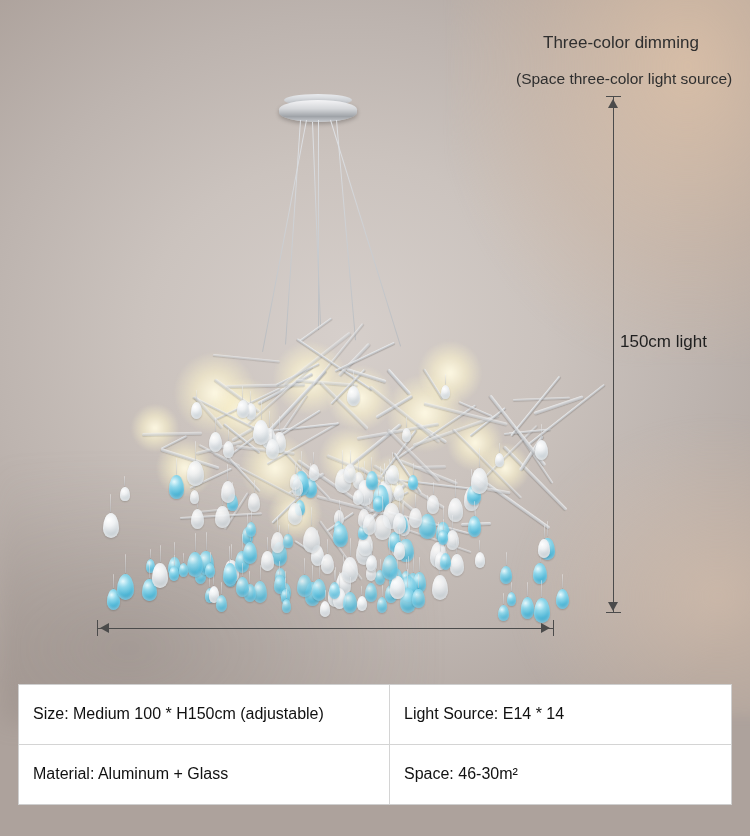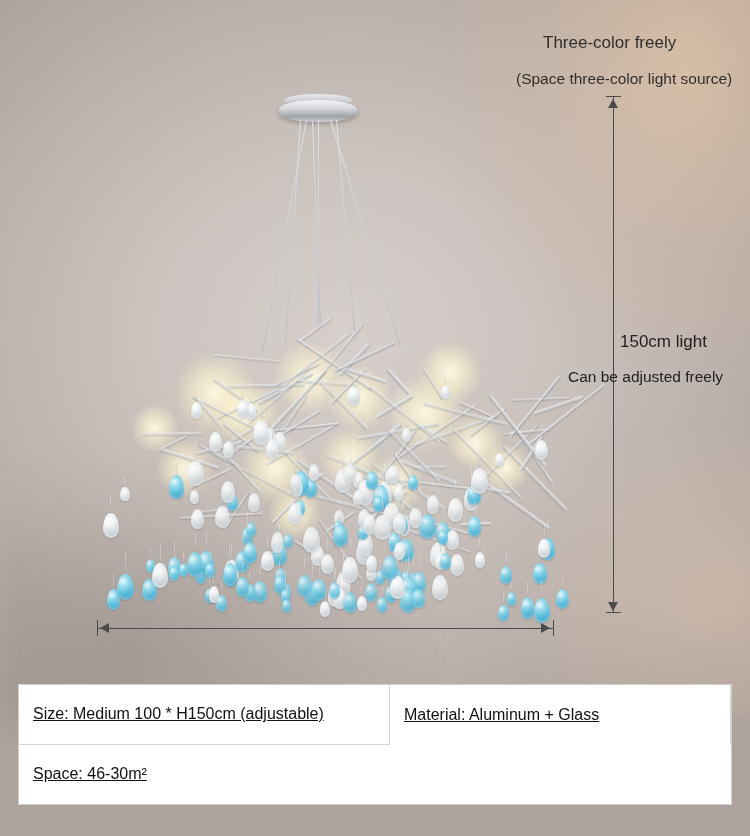--- a/index.html
+++ b/index.html
@@ -203,21 +203,20 @@
     grid-template-rows: 1fr 1fr;
   }
   .spec-cell {
     display: flex;
     align-items: center;
     padding-left: 14px;
     font-size: 16px;
     color: #111111;
     box-sizing: border-box;
     position: relative;
-    text-decoration: underline;
   }
   .spec-cell.b-right { border-right: 1px solid #d4d4d4; }
   .spec-cell.b-bottom { border-bottom: 1px solid #d4d4d4; }
 
   
   .chandelier { position: absolute; left: 0; top: 0; width: 750px; height: 836px; pointer-events: none; }
 
   .canopy {
     position: absolute;
     left: 279px;
@@ -707,36 +706,36 @@
           <div class="branch" style="left: 266.254px; top: 267.538px; width: 1px; height: 9.82655px; transform: rotate(0deg); opacity: 0.5;"></div>
           <div class="drop blue" style="left: 151.293px; top: 203.996px; width: 10px; height: 15.5px; opacity: 0.89;"></div>
           <div class="branch" style="left: 155.783px; top: 192.77px; width: 1px; height: 10.226px; transform: rotate(0deg); opacity: 0.5;"></div>
           <div class="drop blue" style="left: 186.907px; top: 281.033px; width: 9.1px; height: 14.1px; opacity: 0.85;"></div>
           <div class="branch" style="left: 190.969px; top: 270.88px; width: 1px; height: 9.15339px; transform: rotate(0deg); opacity: 0.5;"></div>
         </div>
     </div>
   </div>
 
 
-  <div class="dimming-title">Three-color freely</div>
+  <div class="dimming-title">Three-color dimming</div>
   <div class="dimming-sub">(Space three-color light source)</div>
 
   <div class="vline"></div>
   <div class="vtick top"></div>
   <div class="vtick bottom"></div>
   <div class="varrow up"></div>
   <div class="varrow down"></div>
   <div class="vlabel-1">150cm light</div>
-  <div class="vlabel-2">Can be adjusted freely</div>
 
   <div class="hline"></div>
   <div class="htick left"></div>
   <div class="htick right"></div>
   <div class="harrow l"></div>
   <div class="harrow r"></div>
 
   <div class="spec-table">
     <div class="spec-cell b-right b-bottom">Size: Medium 100 * H150cm (adjustable)</div>
+    <div class="spec-cell b-bottom">Light Source: E14 * 14</div>
     <div class="spec-cell b-right">Material:  Aluminum + Glass</div>
     <div class="spec-cell">Space: 46-30m²</div>
   </div>
 
 </div>
 
 </body></html>

